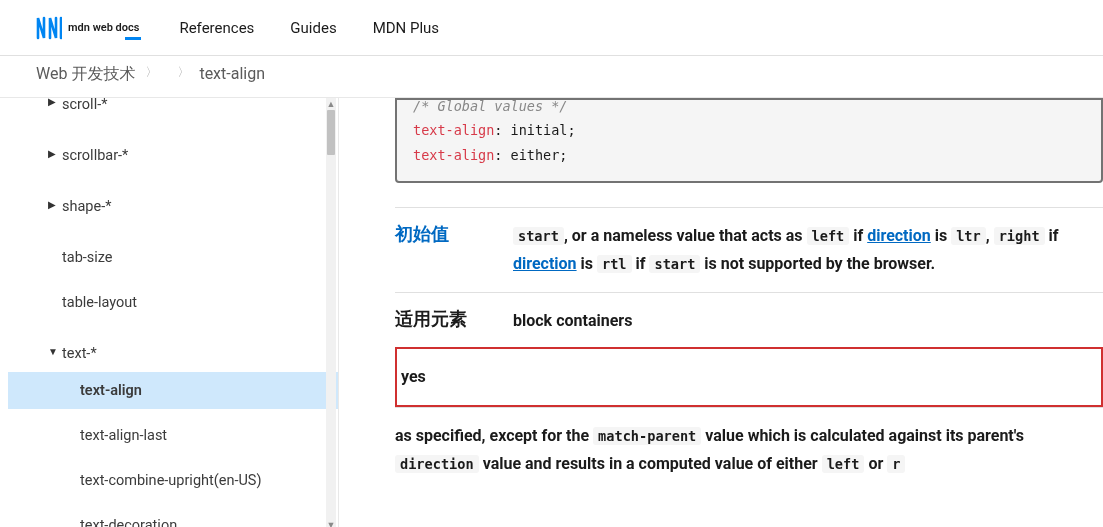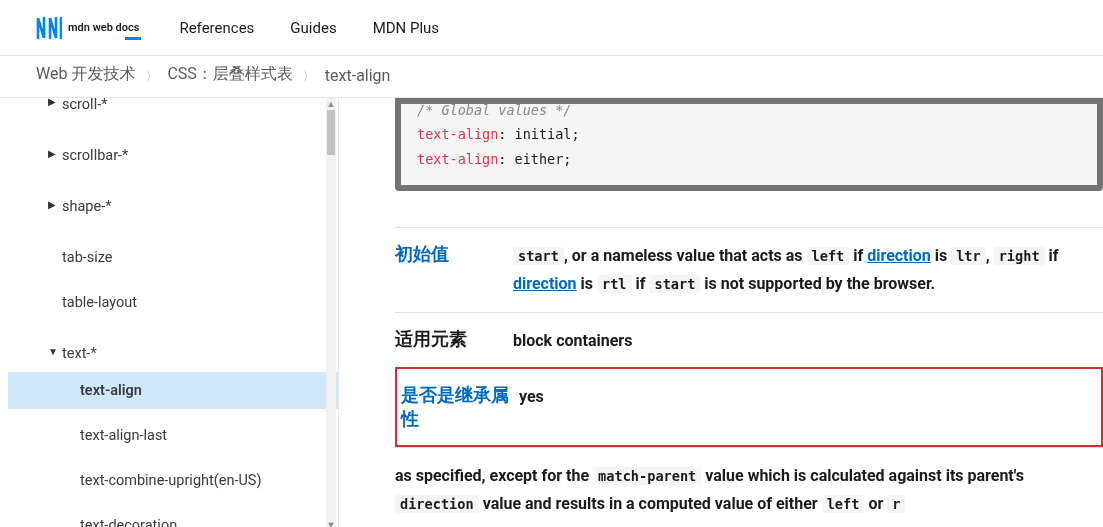--- a/index.html
+++ b/index.html
@@ -40,21 +40,21 @@
       color: #1b1b1b;
       font-size: 15px;
       cursor: pointer;
     }
     
     .breadcrumb {
       padding: 8px 36px 12px 36px;
       font-size: 16px;
       color: #5b5b5b;
       display: flex;
-      align-items: flex-end;
+      align-items: flex-start;
       border-bottom: 1px solid #e8e8e8;
     }
     .breadcrumb-item { color: #5b5b5b; }
     .breadcrumb-sep { margin: 0 10px; color: #aaa; font-size: 12px; }
     
     .layout {
       display: flex;
       height: calc(527px - 56px - 38px);
       position: relative;
     }
@@ -121,26 +121,26 @@
     .main {
       flex: 1;
       position: relative;
       border-left: 1px solid #e8e8e8;
     }
     .main-inner {
       padding-left: 56px;
     }
     .code-block {
       background: #f5f5f5;
-      border: 6px solid #737373;
+      border: 2px solid #737373;
       font-family: Consolas, Monaco, monospace;
       font-size: 13.5px;
       padding: 0 16px 14px 16px;
       line-height: 1.8;
-      margin-bottom: 36px;
+      margin-bottom: 24px;
       border-radius: 0 0 4px 4px;
     }
     .code-comment { color: #888; font-style: italic; }
     .code-prop { color: #d73a49; }
     .code-val { color: #1b1b1b; }
     
     .def-table { width: 100%; }
     .def-row {
       display: flex;
       border-top: 1px solid #e0e0e0;
@@ -189,21 +189,20 @@
     </span>
   </div>
   <span class="top-nav-item">References</span>
   <span class="top-nav-item">Guides</span>
   <span class="top-nav-item">MDN Plus</span>
 </div>
 
 <div class="breadcrumb">
   <span class="breadcrumb-item">Web 开发技术</span>
   <span class="breadcrumb-sep">〉</span>
-  <span class="breadcrumb-item">CSS：层叠样式表</span>
   <span class="breadcrumb-sep">〉</span>
   <span class="breadcrumb-item">text-align</span>
 </div>
 
 <div class="layout">
 
   <div class="sidebar">
     <div class="side-item" style="padding-top:0;margin-top:-6px">
       <span class="side-caret" style="top:0">▶</span>
       <span>scroll-*</span>
@@ -252,21 +251,20 @@
             <code class="inline">start</code><span>, or a nameless value that acts as </span><code class="inline">left</code><span> if </span><a class="term" href="#">direction</a><span> is </span><code class="inline">ltr</code><span>, </span><code class="inline">right</code><span> if </span><a class="term" href="#">direction</a><span> is </span><code class="inline">rtl</code><span> if </span><code class="inline">start</code><span> is not supported by the browser.</span>
           </div>
         </div>
 
         <div class="def-row">
           <div class="def-label">适用元素</div>
           <div class="def-value">block containers</div>
         </div>
 
         <div class="def-row highlighted">
-          <div class="def-label"><a href="#">是否是继承属性</a></div>
           <div class="def-value">yes</div>
         </div>
 
         <div class="def-row">
           <div class="def-value">
             <span>as specified, except for the </span><code class="inline">match-parent</code><span> value which is calculated against its parent's </span><code class="inline">direction</code><span> value and results in a computed value of either </span><code class="inline">left</code><span> or </span><code class="inline">r</code>
           </div>
         </div>
 
       </div>

